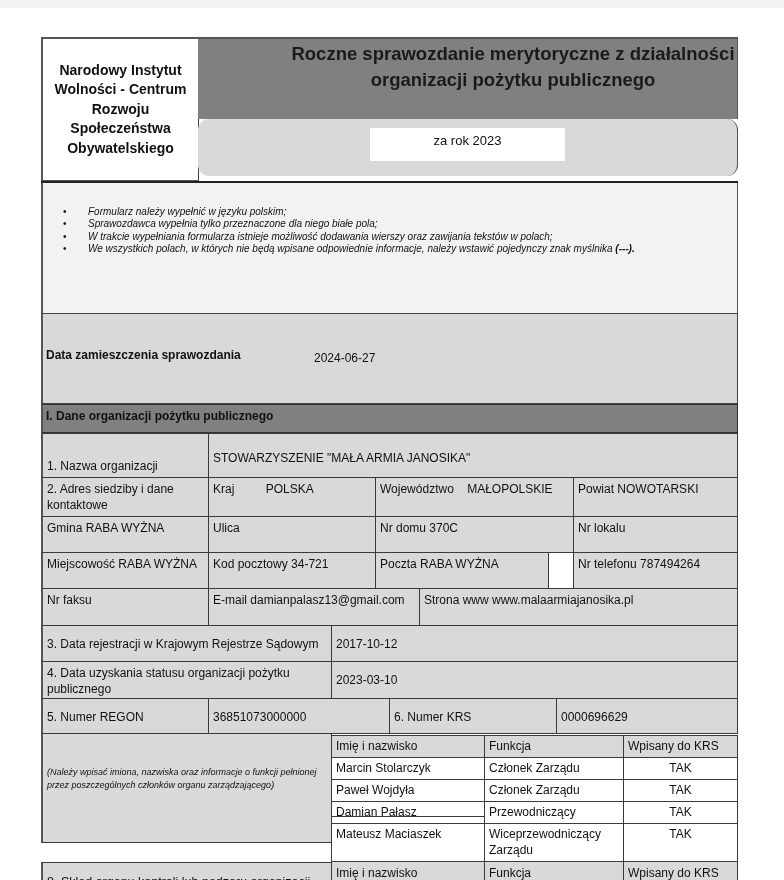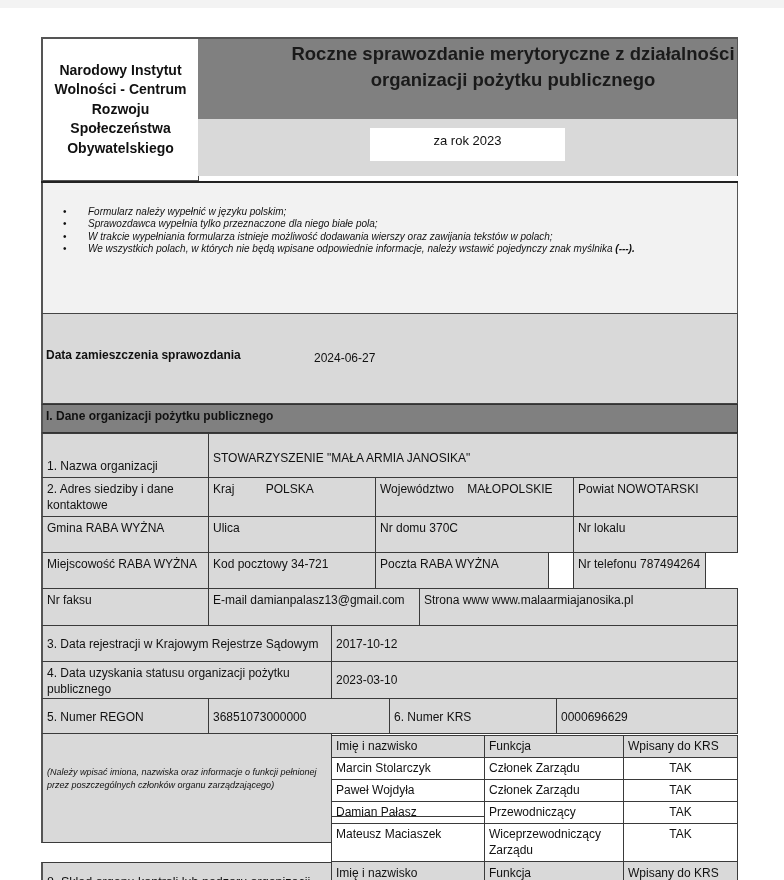--- a/index.html
+++ b/index.html
@@ -30,21 +30,21 @@
   .title-box {
     left: 198px; top: 37px; width: 540px; height: 82px;
     background: #808080; border-top: 2px solid #555; border-right: 1px solid #555;
   }
   .title-text {
     position: absolute; left: 90px; top: 2px; width: 450px; text-align: center;
     font-weight: bold; font-size: 18.5px; line-height: 26px; color: #1a1a1a;
   }
   .year-band {
     left: 198px; top: 119px; width: 540px; height: 57px;
-    background: #d9d9d9; border-right: 1px solid #555;
+    background: #d9d9d9; border-right: 1px solid #555; border-radius: 11px;
   }
   .year-box {
     position: absolute; left: 172px; top: 9px; width: 195px; height: 33px;
     background: #fff; text-align: center; font-size: 13px; line-height: 26px;
   }
   .hr-top { left: 41px; top: 181px; width: 697px; height: 2px; background: #222; }
 
   
   .instr {
     left: 41px; top: 183px; width: 697px; height: 130px;
@@ -122,21 +122,21 @@
 <div class="cell" style="left:573px;top:477px;width:165px;height:40px;">Powiat NOWOTARSKI</div>
 
 <div class="cell" style="left:41px;top:516px;width:168px;height:37px;border-left:2px solid #555;">Gmina RABA WYŻNA</div>
 <div class="cell" style="left:208px;top:516px;width:168px;height:37px;">Ulica</div>
 <div class="cell" style="left:375px;top:516px;width:199px;height:37px;">Nr domu 370C</div>
 <div class="cell" style="left:573px;top:516px;width:165px;height:37px;">Nr lokalu</div>
 
 <div class="cell" style="left:41px;top:552px;width:168px;height:37px;border-left:2px solid #555;">Miejscowość RABA WYŻNA</div>
 <div class="cell" style="left:208px;top:552px;width:168px;height:37px;">Kod pocztowy 34-721</div>
 <div class="cell" style="left:375px;top:552px;width:174px;height:37px;">Poczta RABA WYŻNA</div>
-<div class="cell" style="left:573px;top:552px;width:133px;height:37px;">Nr telefonu 787494264</div>
+<div class="cell" style="left:573px;top:552px;width:165px;height:37px;">Nr telefonu 787494264</div>
 
 <div class="cell" style="left:41px;top:588px;width:168px;height:38px;border-left:2px solid #555;">Nr faksu</div>
 <div class="cell" style="left:208px;top:588px;width:212px;height:42px;">E-mail damianpalasz13@gmail.com</div>
 <div class="cell" style="left:419px;top:588px;width:319px;height:38px;">Strona www www.malaarmiajanosika.pl</div>
 
 <div class="cell" style="left:41px;top:625px;width:291px;height:37px;border-left:2px solid #555;padding-top:10px;">3. Data rejestracji w Krajowym Rejestrze Sądowym</div>
 <div class="cell" style="left:331px;top:625px;width:407px;height:37px;padding-top:10px;">2017-10-12</div>
 
 <div class="cell" style="left:41px;top:661px;width:291px;height:38px;border-left:2px solid #555;">4. Data uzyskania statusu organizacji pożytku publicznego</div>
 <div class="cell" style="left:331px;top:661px;width:407px;height:38px;padding-top:10px;">2023-03-10</div>

